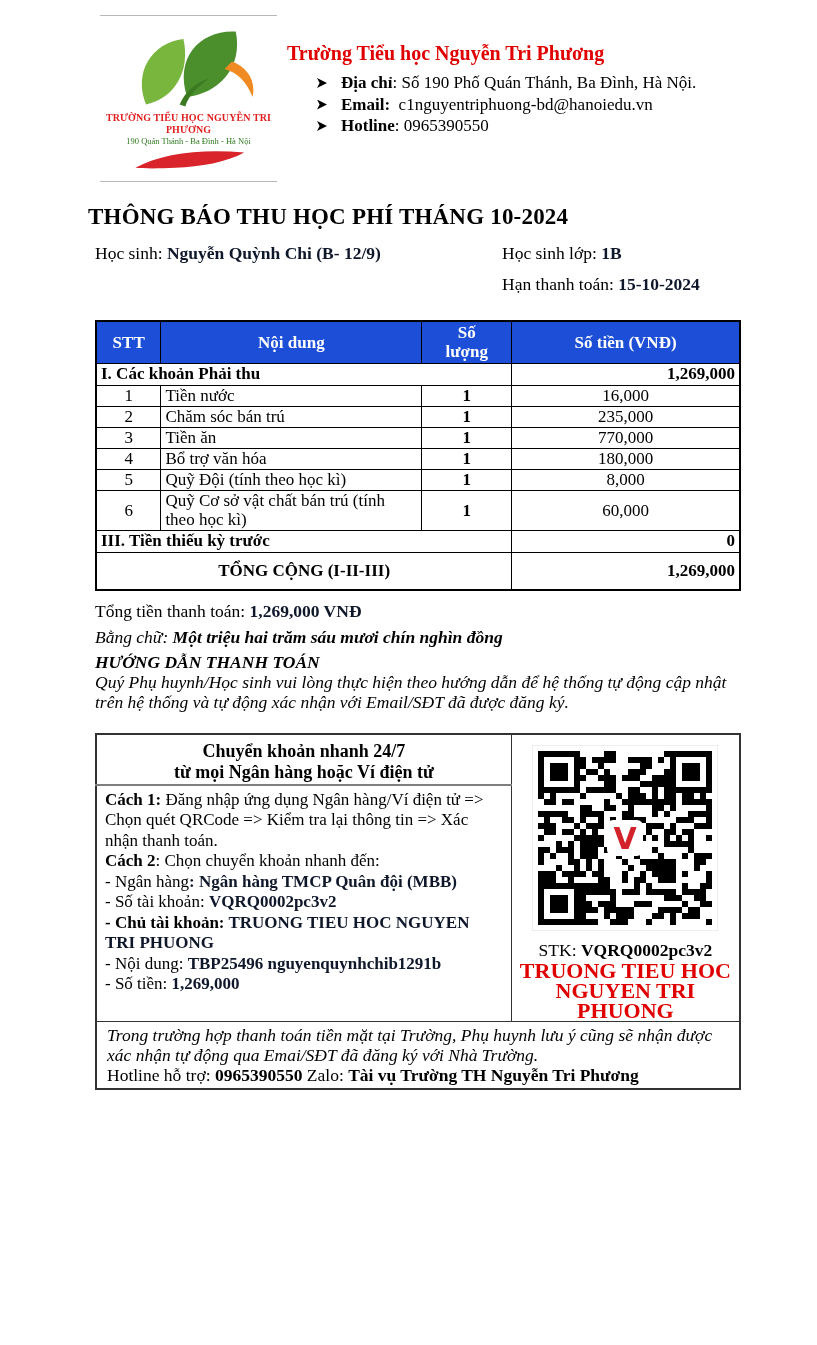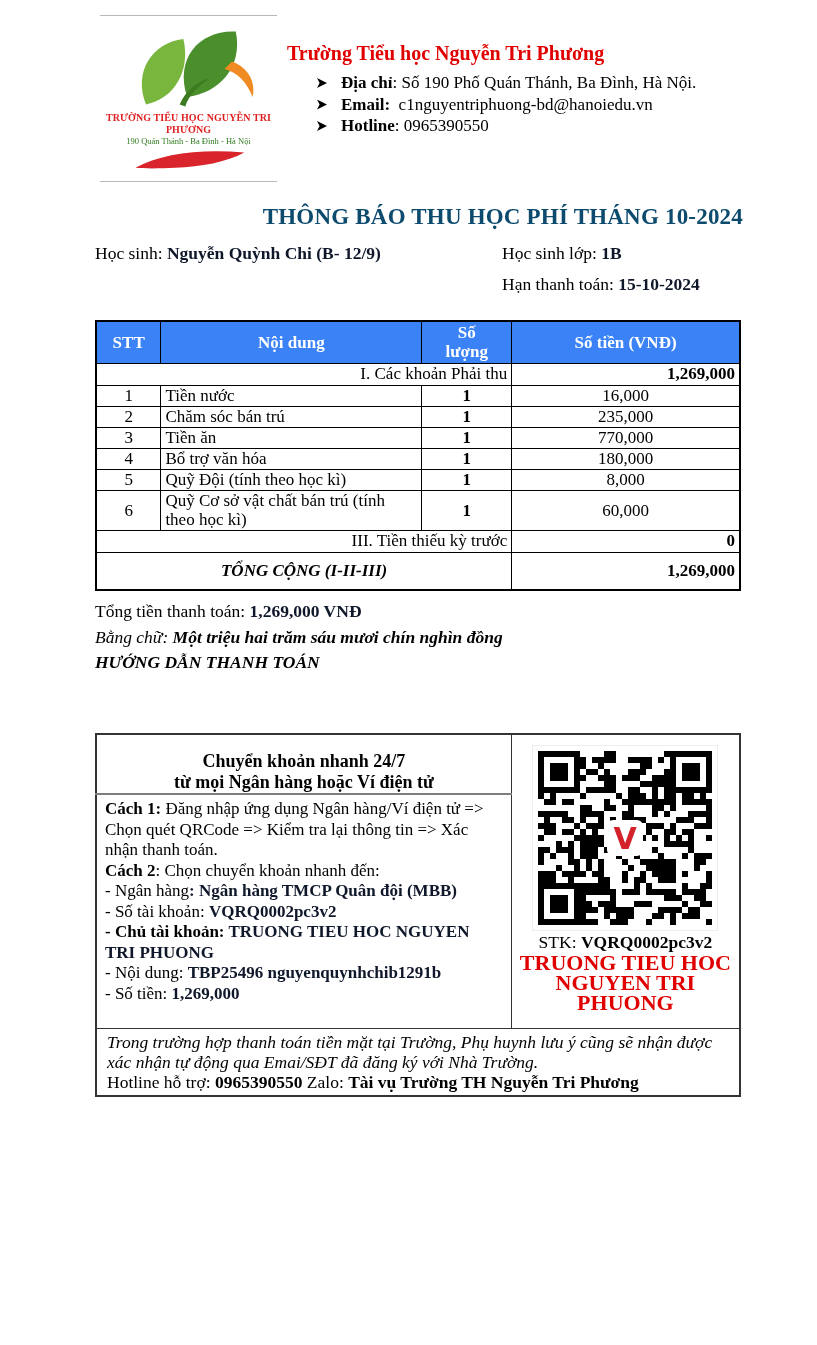--- a/index.html
+++ b/index.html
@@ -18,59 +18,59 @@
   .logo-addr { font-size:8.5px; color:#2f7a1f; text-align:center; line-height:11px; }
   
   .school-block { position:absolute; left:287px; top:42px; width:460px; }
   .school-name { font-size:20px; font-weight:bold; color:#e00000; margin-bottom:7px; }
   .contact-row { display:flex; align-items:flex-start; font-size:17px; line-height:21.5px; }
   .arrow-bullet { width:10px; height:10px; margin:6px 14px 0 30px; background:#000;
     clip-path:polygon(0 0, 100% 50%, 0 100%, 26% 50%); flex:none; }
   .clabel { font-weight:bold; }
   .pre { white-space:pre-wrap; }
   
-  .doc-title { position:absolute; left:97px; top:204px; width:646px; text-align:right;
-    font-size:23px; font-weight:bold; color:#0c4a6e; letter-spacing:.2px; }
+  .doc-title { position:absolute; left:88px; top:204px; width:646px; text-align:left;
+    font-size:23px; font-weight:bold; color:#000000; letter-spacing:.2px; }
   
   .student { position:absolute; left:95px; top:243px; width:646px; font-size:17.5px; }
   .st-cell { position:absolute; }
   .red-b { color:#0f172a; font-weight:bold; }
   
   .fee-table { position:absolute; left:95px; top:320px; width:646px; border-collapse:collapse;
     font-size:17px; }
   .fee-table td, .fee-table th { border:1px solid #000; padding:0 4px; }
   .fee-table { border:2px solid #000; }
-  .fee-table thead th { background:#3b82f6; color:#fff; font-weight:bold; text-align:center;
+  .fee-table thead th { background:#1d4ed8; color:#fff; font-weight:bold; text-align:center;
     height:42px; line-height:19px; vertical-align:middle; }
   .th-qty-span { display:inline-block; width:48px; }
-  .sec-label { font-weight:normal; text-align:right; padding-left:6px; height:22px; }
+  .sec-label { font-weight:bold; text-align:left; padding-left:6px; height:22px; }
   .sec-amount { font-weight:bold; text-align:right; padding-right:5px; }
   .r-stt { text-align:center; height:21px; }
   .r-name { text-align:left; padding-left:8px; }
   .r-qty { text-align:center; font-weight:bold; }
   .r-amt { text-align:center; }
   .row-tall td { height:40px; line-height:19px; }
-  .total-label { font-weight:bold; font-style:italic; text-align:center; height:38px; }
+  .total-label { font-weight:bold; text-align:center; height:38px; }
   
   .sum-line { position:absolute; left:95px; font-size:17.5px; }
   .italic { font-style:italic; }
   .bold { font-weight:bold; }
   .guide-par { position:absolute; left:95px; top:673px; width:650px; font-size:17.5px;
     font-style:italic; line-height:19.5px; }
   
   .pay-table { position:absolute; left:95px; top:733px; width:646px; border-collapse:collapse;
     border:2px solid #333; font-size:17px; }
   .pay-table td { vertical-align:top; }
   .pay-head { width:417px; border-right:1.5px solid #333; border-bottom:2px solid #7f7f7f;
-    text-align:center; font-weight:bold; font-size:18px; line-height:21px; height:44px; padding-top:16px; }
+    text-align:center; font-weight:bold; font-size:18px; line-height:21px; height:44px; padding-top:6px; }
   .pay-body { border-right:1.5px solid #333; padding:4px 8px 4px 8px; line-height:20.5px; height:234px; }
   .pay-body .seg { overflow-wrap:break-word; }
   .qr-cell { width:229px; text-align:center; padding-top:10px; }
   .qr-wrap { width:186px; height:186px; margin:0 auto; }
-  .stk-line { font-size:17.5px; margin-top:1px; }
+  .stk-line { font-size:17.5px; margin-top:9px; }
   .qr-holder { font-size:22px; font-weight:bold; color:#e00000; line-height:20px; }
   .pay-foot { border-top:1.5px solid #333; padding:3px 10px; line-height:20px; font-size:17.5px; }
 </style>
 </head>
 <body>
 
 <div class="page">
 
   <div class="logo-box">
     <svg width="150" height="86" viewBox="0 0 160 92">
@@ -189,20 +189,21 @@
     </tbody>
   </table>
 
   <div class="sum-line" style="top:601px;">
     <span class="pre">Tổng tiền thanh toán: </span><span class="red-b">1,269,000 VNĐ</span>
   </div>
   <div class="sum-line italic bold" style="top:652px;">HƯỚNG DẪN THANH TOÁN</div>
   <div class="sum-line italic" style="top:627px;">
     <span class="pre">Bằng chữ: </span><span class="bold">Một triệu hai trăm sáu mươi chín nghìn đồng</span>
   </div>
+  <div class="guide-par">Quý Phụ huynh/Học sinh vui lòng thực hiện theo hướng dẫn để hệ thống tự động cập nhật trên hệ thống và tự động xác nhận với Email/SĐT đã được đăng ký.</div>
 
   <table class="pay-table">
     <tbody>
         <tr>
       <td class="pay-head">
         <div>Chuyển khoản nhanh 24/7</div>
         <div>từ mọi Ngân hàng hoặc Ví điện tử</div>
       </td>
       <td class="qr-cell" rowspan="2">
         <div class="qr-wrap" id="qr-box"><svg xmlns="http://www.w3.org/2000/svg" width="186" height="186">

